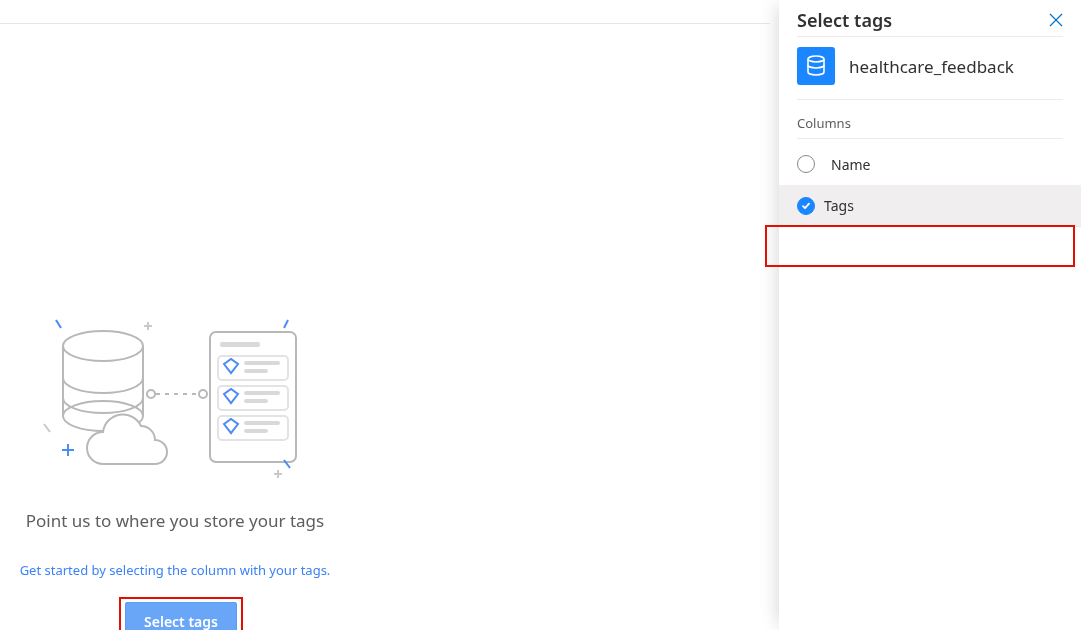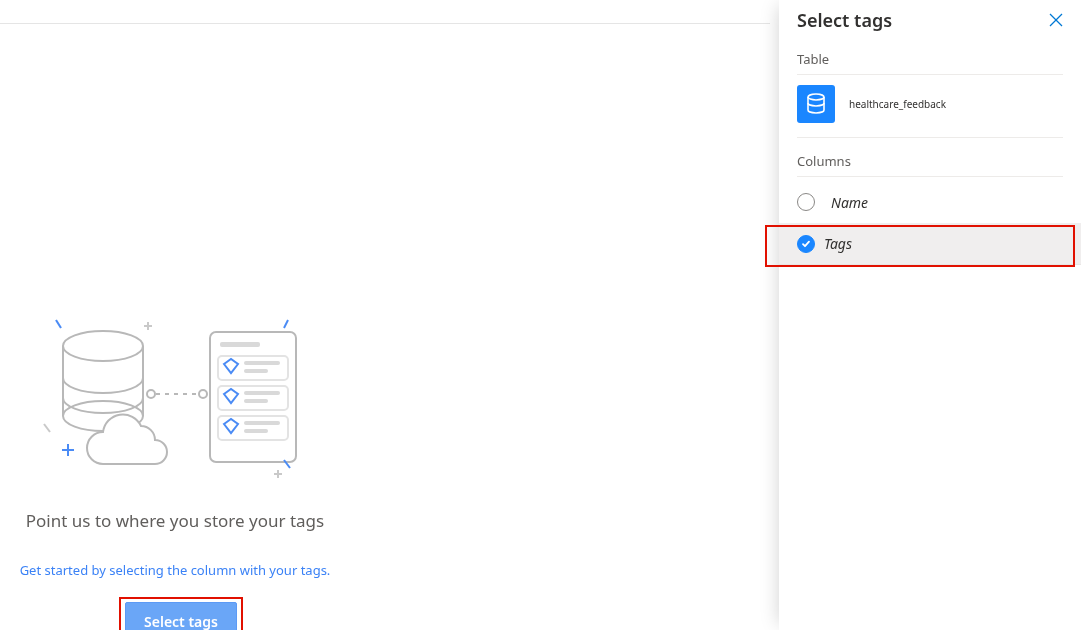--- a/index.html
+++ b/index.html
@@ -155,21 +155,21 @@
     height: 38px;
     border-radius: 3px;
     background: #1a86ff;
     display: flex;
     align-items: center;
     justify-content: center;
     flex: 0 0 auto;
   }
 
   .table-name {
-    font-size: 10px;
+    font-size: 17px;
     color: #323130;
   }
 
   .panel-divider {
     height: 1px;
     background: #edebe9;
     margin: 0 18px;
   }
 
   .columns-list {
@@ -177,21 +177,20 @@
   }
 
   .column-row {
     display: flex;
     align-items: center;
     gap: 16px;
     padding: 0 18px;
     height: 42px;
     cursor: pointer;
     box-sizing: border-box;
-    font-style: italic;
   }
 
   .column-row.selected {
     background: #f0eeee;
     border-bottom: 1px solid #e8e6e5;
     gap: 9px;
   }
 
   .column-row .radio {
     width: 18px;
@@ -304,21 +303,20 @@
   <div class="panel-header">
     <div class="panel-title">Select tags</div>
     <div class="close-btn">
       <svg width="14" height="14" viewBox="0 0 14 14">
         <line x1="1" y1="1" x2="13" y2="13" stroke="#0078d4" stroke-width="1.2"></line>
         <line x1="13" y1="1" x2="1" y2="13" stroke="#0078d4" stroke-width="1.2"></line>
       </svg>
     </div>
   </div>
 
-  <div class="section-label">Table</div>
   <div class="panel-divider"></div>
   <div class="section-row">
     <div class="db-icon">
       <svg width="20" height="22" viewBox="0 0 20 22" fill="none" stroke="#ffffff" stroke-width="1.6">
         <ellipse cx="10" cy="4" rx="8" ry="3"></ellipse>
         <path d="M2 4 v13"></path>
         <path d="M18 4 v13"></path>
         <path d="M2 10 a8 3 0 0 0 16 0"></path>
         <path d="M2 17 a8 3 0 0 0 16 0"></path>
       </svg>

